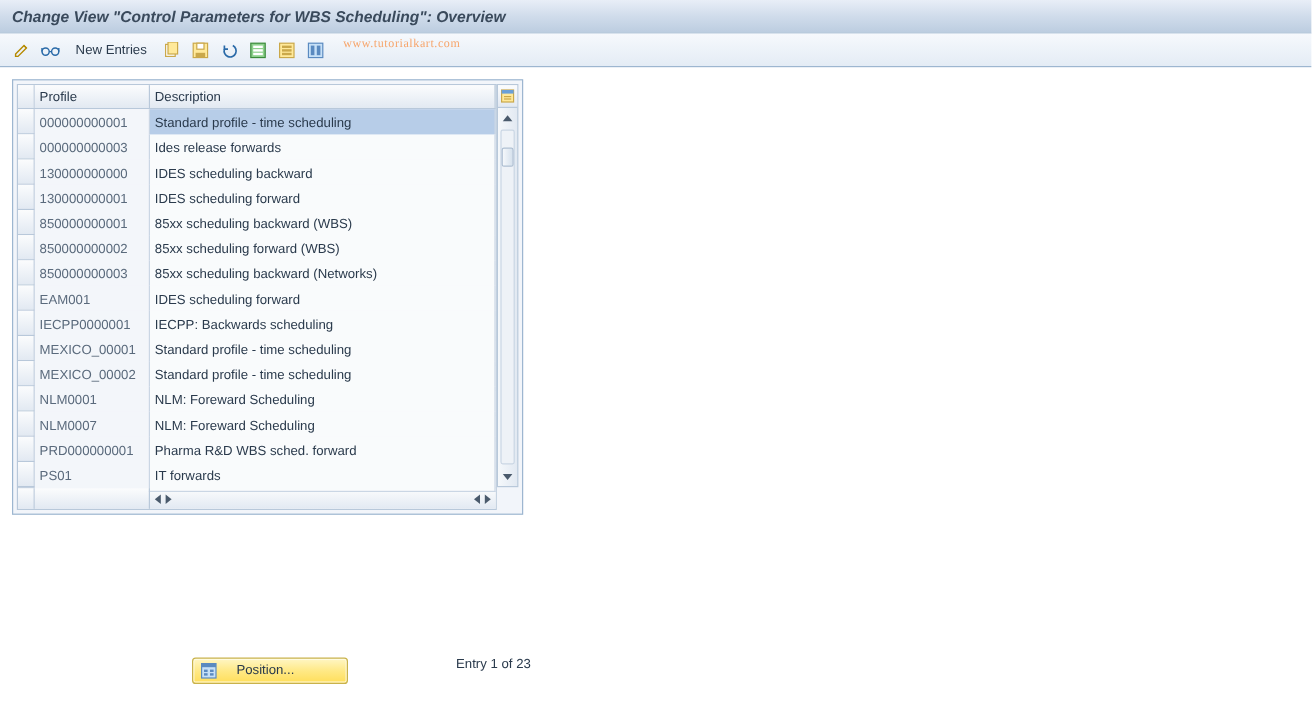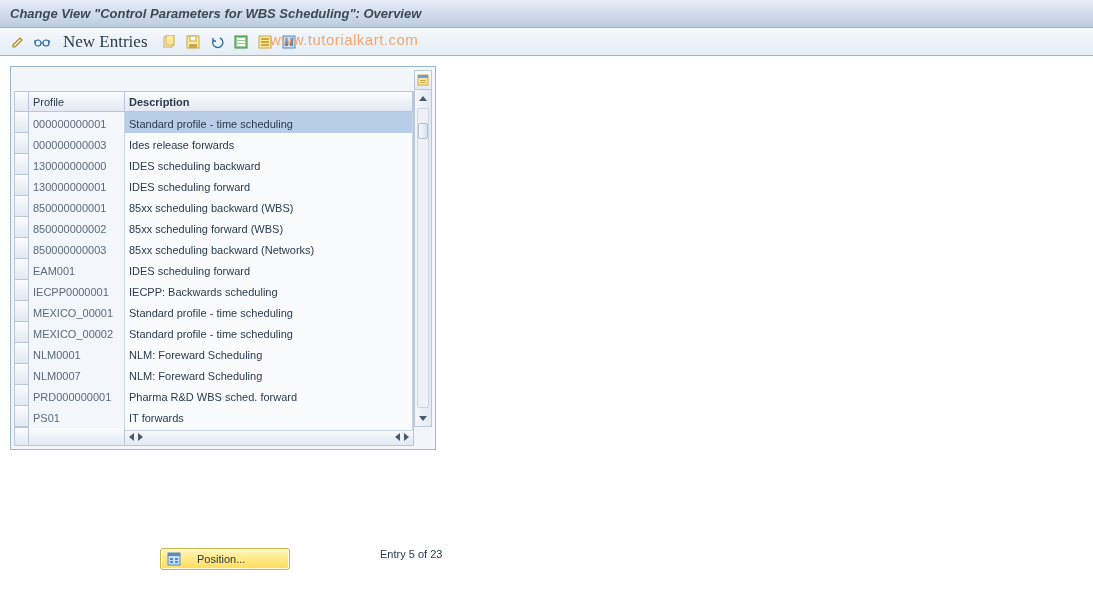--- a/index.html
+++ b/index.html
@@ -40,35 +40,34 @@
   .tb-btn {
     width: 20px;
     height: 20px;
     display: flex;
     align-items: center;
     justify-content: center;
     border: 1px solid transparent;
     border-radius: 2px;
   }
   .new-entries {
-    font-size: 17px;
+    font-size: 11px;
     color: #2a3a4c;
     padding: 2px 6px;
     border: 1px solid transparent;
     border-radius: 2px;
-    font-family: Liberation Serif, serif;
   }
   .watermark {
     position: absolute;
-    left: 270px;
+    left: 286px;
     top: 3px;
     color: #f7a56b;
-    font-size: 15px;
+    font-size: 10px;
     letter-spacing: 0.5px;
-    font-family: Liberation Sans, sans-serif;
+    font-family: Liberation Serif, serif;
     pointer-events: none;
   }
   .content {
     padding: 10px 10px 0 10px;
   }
   .table-wrap {
     width: 426px;
     border: 1px solid #9db6d0;
     background: #f2f5fa;
     padding: 3px;
@@ -87,21 +86,21 @@
     border-bottom: 1px solid #b8c8da;
     background: linear-gradient(to bottom, #fbfcfd, #e2e9f2);
     font-size: 11px;
     color: #2a3a4c;
     display: flex;
     align-items: center;
     padding: 0 4px;
   }
   .hdr-sel { width: 14px; padding:0; }
   .hdr-profile { width: 96px; }
-  .hdr-desc { flex: 1; font-weight: bold; }
+  .hdr-desc { flex: 1; }
   .data-row {
     display: flex;
     height: 21px;
   }
   .cell {
     border-right: 1px solid #cad6e4;
     border-bottom: 1px solid #cad6e4;
     font-size: 11px;
     color: #2a3a4c;
     display: flex;
@@ -182,21 +181,21 @@
   .vscroll .thumb {
     position:absolute; top:14px; left:0; right:0; height:16px;
     background: linear-gradient(to right,#f5f8fb,#d6e1ed);
     border:1px solid #aebfd2; border-radius:2px;
   }
   .tri-up, .tri-down {
     width:0;height:0;border-left:4px solid transparent;border-right:4px solid transparent;
   }
   .tri-up { border-bottom:5px solid #4a5a6c; }
   .tri-down { border-top:5px solid #4a5a6c; }
-  .grid-inner { margin-right: 18px; margin-top: 21px; }
+  .grid-inner { margin-right: 18px; }
 
   .footer {
     position: absolute;
     left: 160px;
     top: 548px;
     display: flex;
     align-items: flex-start;
     gap: 90px;
   }
   .position-btn {
@@ -446,14 +445,14 @@
           <rect x="1" y="1" width="12" height="12" fill="#c6e0f7" stroke="#5a8ac0"></rect>
           <rect x="1" y="1" width="12" height="3" fill="#5a8ac0"></rect>
           <rect x="3" y="6" width="3" height="2" fill="#5a8ac0"></rect>
           <rect x="3" y="9" width="3" height="2" fill="#5a8ac0"></rect>
           <rect x="8" y="6" width="3" height="2" fill="#5a8ac0"></rect>
           <rect x="8" y="9" width="3" height="2" fill="#5a8ac0"></rect>
         </svg>
     </span>
     <span>Position...</span>
   </div>
-  <span class="entry-text">Entry 5 of 23</span>
+  <span class="entry-text">Entry 1 of 23</span>
 </div>
 
 </body></html>

